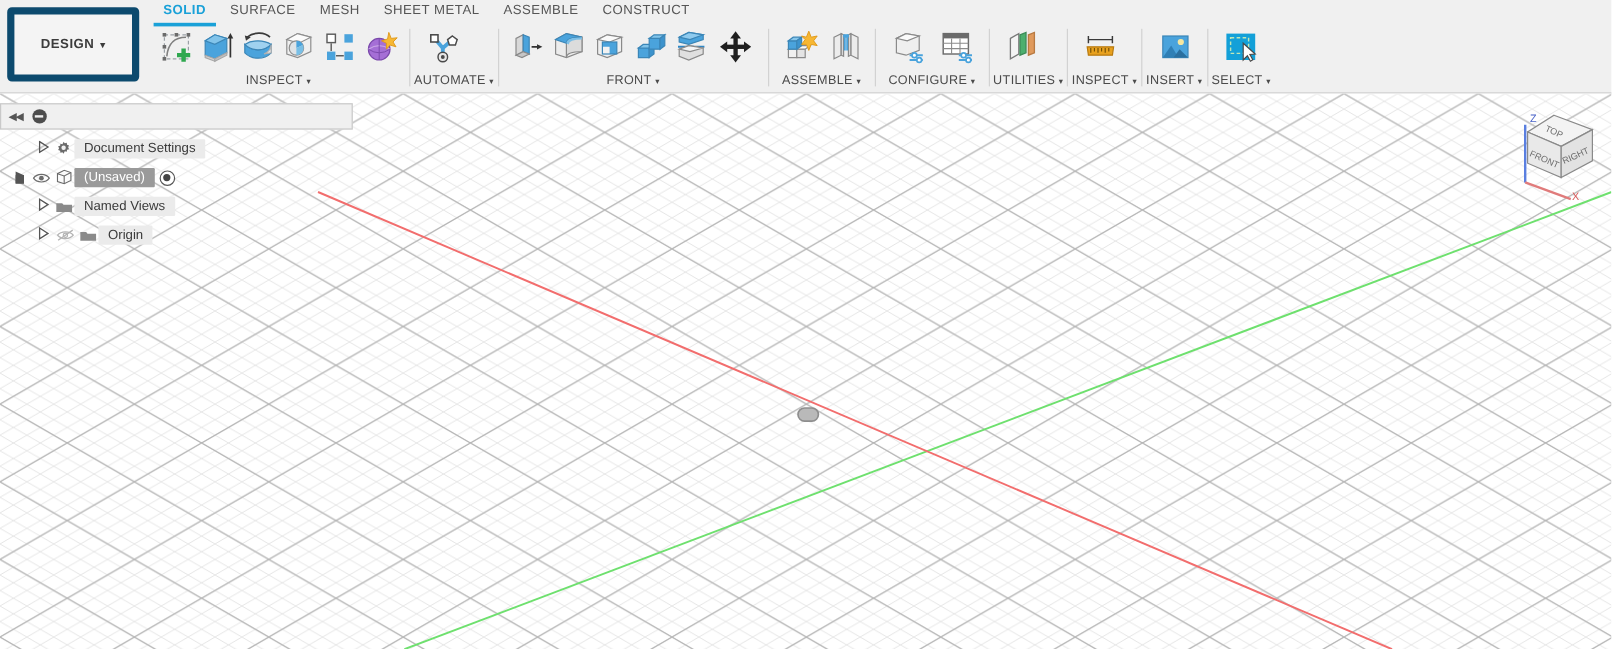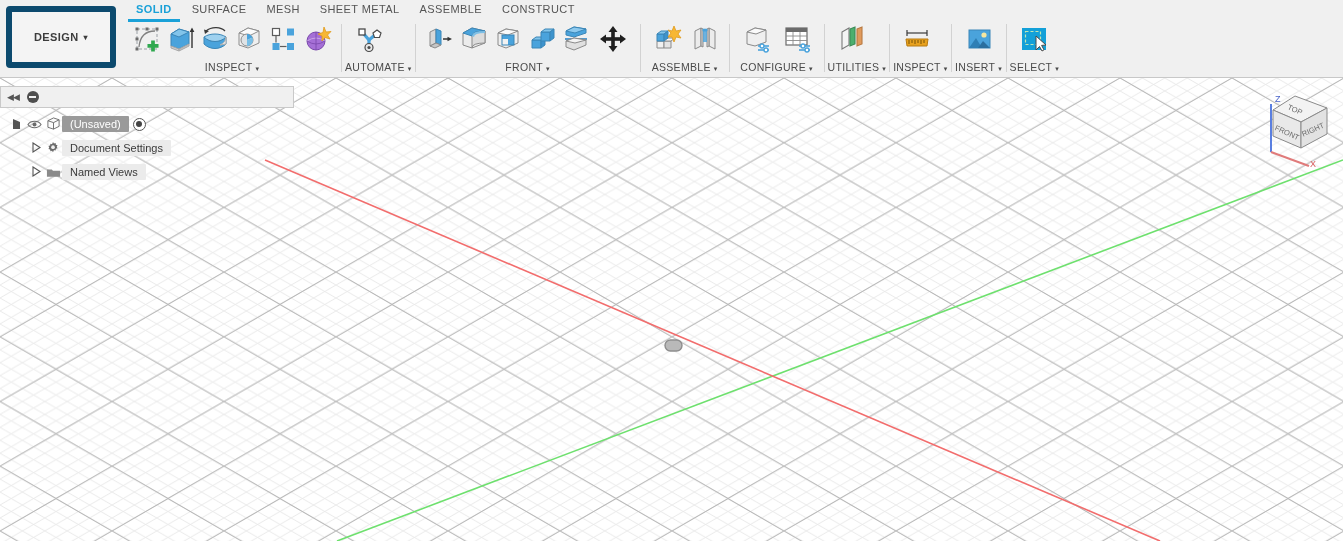--- a/index.html
+++ b/index.html
@@ -526,20 +526,36 @@
     <div class="browser-head">
       <span class="collapse">◀◀</span>
       <span class="minimize">
           <i></i>
         </span>
     </div>
 
     <div class="tree">
 
       <div class="node">
+        <span class="ind" style="width:28px"></span>
+        <span class="chev">
+          <svg width="9" height="11" viewBox="0 0 9 11">
+            <polygon points="1,1 8,5.5 1,10" fill="none" stroke="#555" stroke-width="1.1"></polygon>
+          </svg>
+        </span>
+        <span class="icon-sq">
+          <svg width="14" height="14" viewBox="0 0 16 16">
+            <path d="M8 1.2l1.1 1.6 1.9-.5.3 1.95 1.9.6-.9 1.75.9 1.75-1.9.6-.3 1.95-1.9-.5L8 12.8 6.9 11.2l-1.9.5-.3-1.95-1.9-.6.9-1.75-.9-1.75 1.9-.6.3-1.95 1.9.5z" fill="#6b6b6b"></path>
+            <circle cx="8" cy="7" r="2.1" fill="#f0f0f0"></circle>
+          </svg>
+        </span>
+        <span class="node-label">Document Settings</span>
+      </div>
+
+      <div class="node">
         <span class="ind" style="width:8px"></span>
         <span class="expander">
           <span class="tri-open"></span>
         </span>
         <span class="eye">
           <svg width="15" height="11" viewBox="0 0 16 11">
             <path d="M1 5.5 C4 1, 12 1, 15 5.5 C12 10, 4 10, 1 5.5 Z" fill="none" stroke="#6b6b6b" stroke-width="1.1"></path>
             <circle cx="8" cy="5.5" r="2.1" fill="#6b6b6b"></circle>
           </svg>
         </span>
@@ -557,40 +573,45 @@
       </div>
 
       <div class="node">
         <span class="ind" style="width:28px"></span>
         <span class="chev">
           <svg width="9" height="11" viewBox="0 0 9 11">
             <polygon points="1,1 8,5.5 1,10" fill="none" stroke="#555" stroke-width="1.1"></polygon>
           </svg>
         </span>
         <span class="icon-sq">
-          <svg width="14" height="14" viewBox="0 0 16 16">
-            <path d="M8 1.2l1.1 1.6 1.9-.5.3 1.95 1.9.6-.9 1.75.9 1.75-1.9.6-.3 1.95-1.9-.5L8 12.8 6.9 11.2l-1.9.5-.3-1.95-1.9-.6.9-1.75-.9-1.75 1.9-.6.3-1.95 1.9.5z" fill="#6b6b6b"></path>
-            <circle cx="8" cy="7" r="2.1" fill="#f0f0f0"></circle>
-          </svg>
-        </span>
-        <span class="node-label">Document Settings</span>
+          <svg width="15" height="13" viewBox="0 0 16 13">
+            <path d="M1 3.2 L1 11 L15 11 L15 4.6 L7.4 4.6 L6.2 3.2 Z" fill="#8a8a8a"></path>
+          </svg>
+        </span>
+        <span class="node-label">Named Views</span>
       </div>
 
       <div class="node">
         <span class="ind" style="width:28px"></span>
         <span class="chev">
           <svg width="9" height="11" viewBox="0 0 9 11">
             <polygon points="1,1 8,5.5 1,10" fill="none" stroke="#555" stroke-width="1.1"></polygon>
           </svg>
         </span>
+        <span class="eye">
+          <svg width="15" height="12" viewBox="0 0 16 12">
+            <path d="M1 6 C4 2, 12 2, 15 6 C12 10, 4 10, 1 6 Z" fill="none" stroke="#b4b4b4" stroke-width="1.1"></path>
+            <circle cx="8" cy="6" r="1.9" fill="none" stroke="#b4b4b4" stroke-width="1"></circle>
+            <line x1="1.5" y1="10.5" x2="14.5" y2="1.5" stroke="#b4b4b4" stroke-width="1.2"></line>
+          </svg>
+        </span>
         <span class="icon-sq">
           <svg width="15" height="13" viewBox="0 0 16 13">
             <path d="M1 3.2 L1 11 L15 11 L15 4.6 L7.4 4.6 L6.2 3.2 Z" fill="#8a8a8a"></path>
           </svg>
         </span>
-        <span class="node-label">Named Views</span>
+        <span class="node-label">Origin</span>
       </div>
-
 
     </div>
   </div>
 
 </div>
 
 </body></html>

